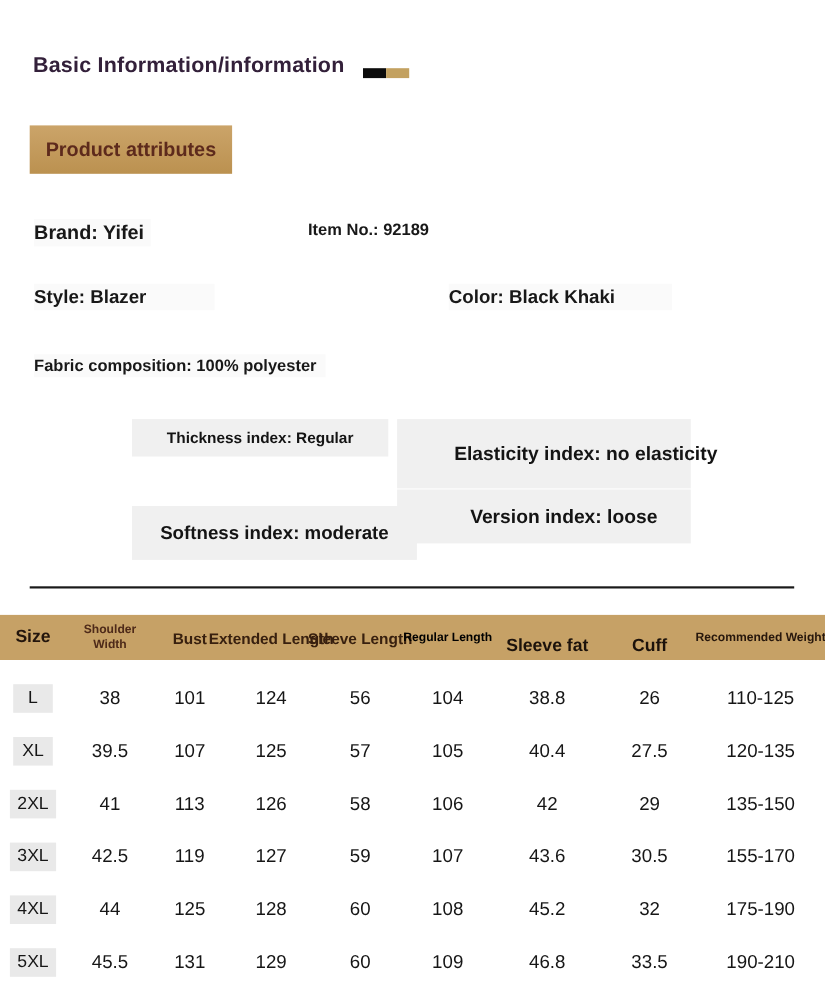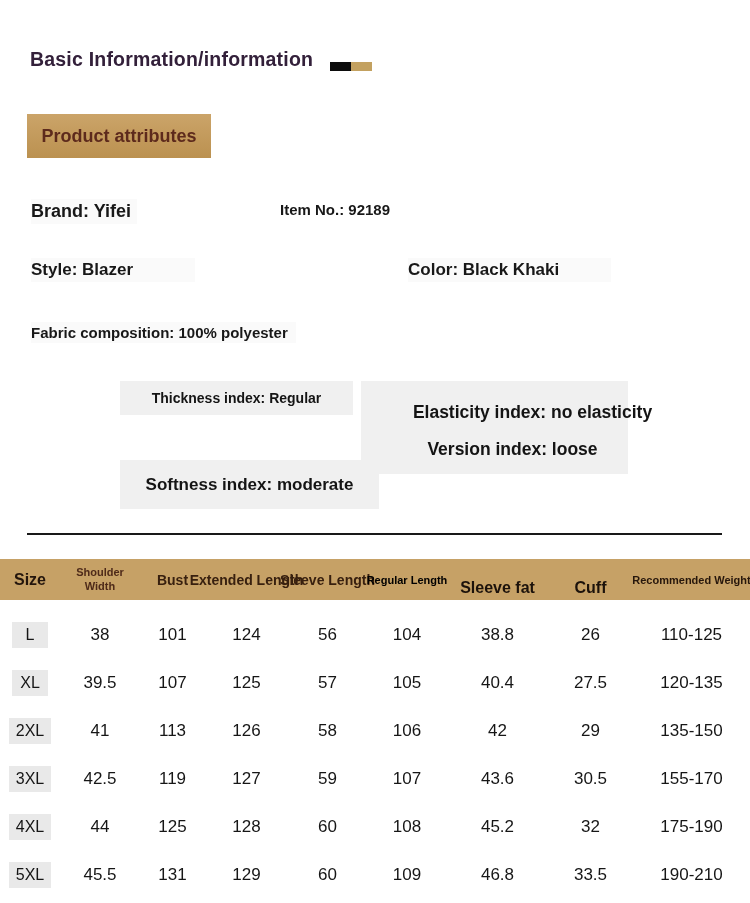--- a/index.html
+++ b/index.html
@@ -33,21 +33,21 @@
   
   .idx {
     position:absolute; background:#f0f0f0; color:#141414; font-weight:bold;
     display:flex; align-items:center; justify-content:center;
   }
   .idx span { white-space:nowrap; position:relative; }
   .idx.b1 { left:120px; top:381px; width:233px; height:34px; font-size:14px; }
   .idx.b2 { left:361px; top:381px; width:267px; height:63px; font-size:17.5px;text-align:center; }
   .idx.b2 span { left:38px; }
   .idx.b3 { left:120px; top:460px; width:259px; height:49px; font-size:17px; }
-  .idx.b4 { left:361px; top:425px; width:267px; height:49px; font-size:17.5px;align-items:center; }
+  .idx.b4 { left:361px; top:445px; width:267px; height:49px; font-size:17.5px;align-items:center; }
   .idx.b4 span { left:18px; }
   
   .divider { position:absolute; left:27px; top:533px; width:695px; height:2px; background:#191919; }
   
   .grid9 {
     display:grid;
     grid-template-columns:60px 80px 65px 83px 79px 80px 101px 85px 117px;
     align-items:center; justify-items:center; text-align:center;
   }
   .thead {

